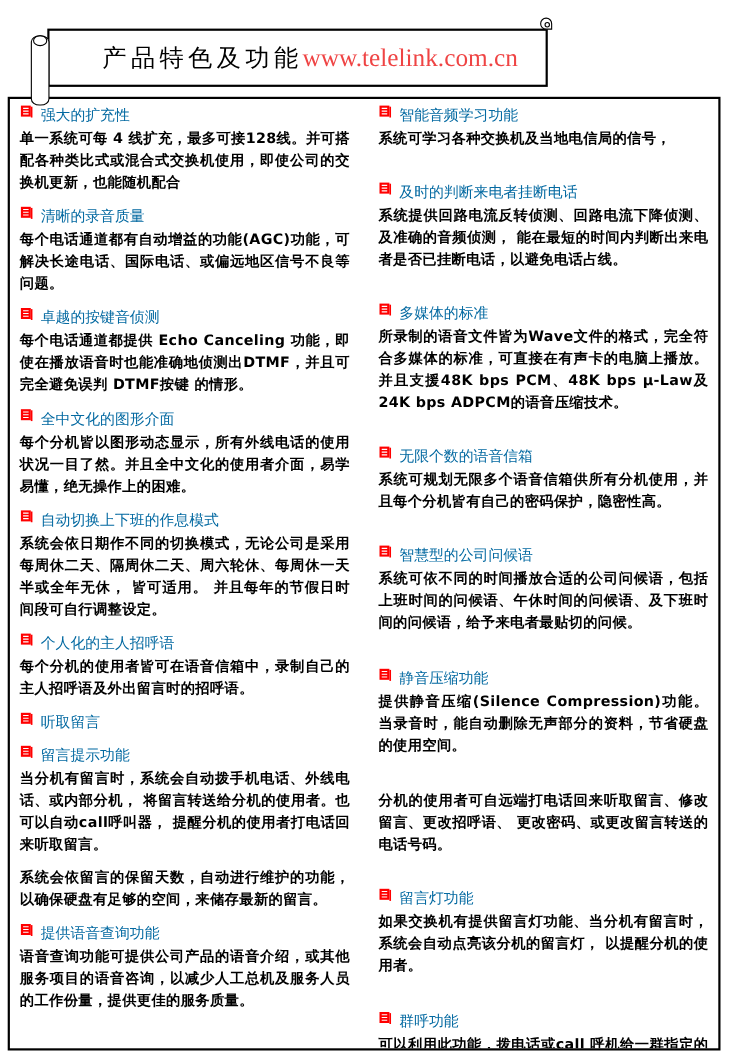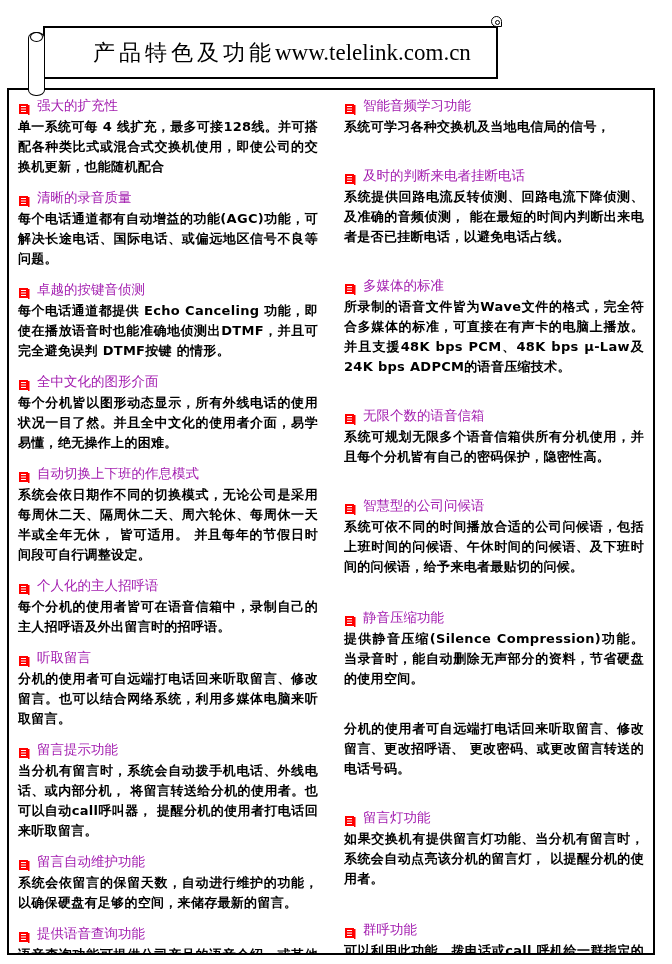--- a/index.html
+++ b/index.html
@@ -38,42 +38,42 @@
     border: 1px solid #000; border-radius: 50%;
   }
   .banner-title {
     margin-left: 48px;
     font-size: 22px; letter-spacing: 4px; color: #000;
     white-space: nowrap;
   }
   .banner-url {
     margin-left: auto; margin-right: 26px;
     font-family: "Liberation Serif", "DejaVu Serif", serif;
-    font-size: 23px; color: #000000; text-decoration: none;
+    font-size: 23px; color: #ef4444; text-decoration: none;
     white-space: nowrap;
   }
 
   
   .content-box {
     position: absolute; left: 7px; top: 88px; width: 648px; height: 867px;
     border: 2px solid #000; box-sizing: border-box;
     padding: 5px 9px 4px 9px;
     display: flex; gap: 26px;
     overflow: hidden;
   }
   .col { flex: 1 1 0; min-width: 0; }
 
   .section { }
   .col-left  .section + .section { margin-top: 10px; }
   .col-right .section + .section { margin-top: 28px; }
   .col-right .section.sp-lg { margin-top: 30px; }
 
   .heading {
-    display: flex; align-items: flex-end; gap: 7px;
-    color: #a21caf; font-size: 13.5px; line-height: 20px;
+    display: flex; align-items: flex-start; gap: 7px;
+    color: #0369a1; font-size: 13.5px; line-height: 20px;
     white-space: nowrap;
   }
   .bullet { flex: 0 0 auto; display: inline-flex; }
   .body-text {
     margin: 2px 0 0 0;
     font-size: 13px; line-height: 20px;
     text-align: justify;
     letter-spacing: 0.3px;
     color: #000;
     font-weight: bold;
@@ -197,52 +197,39 @@
             <svg width="12" height="12" viewBox="0 0 12 12">
               <rect x="1" y="1" width="9" height="10" fill="#ff0000"></rect>
               <rect x="10" y="2" width="1.5" height="10" fill="#ff0000"></rect>
               <line x1="3" y1="3.5" x2="8" y2="3.5" stroke="#fff" stroke-width="1"></line>
               <line x1="3" y1="6" x2="8" y2="6" stroke="#fff" stroke-width="1"></line>
               <line x1="3" y1="8.5" x2="8" y2="8.5" stroke="#fff" stroke-width="1"></line>
             </svg>
           </span>
         <span>听取留言</span>
       </div>
-      <p class="body-text">分机的使用者可自远端打电话回来听取留言、修改留言。也可以结合网络系统，利用多媒体电脑来听取留言。</p>
     </div>
 
     <div class="section">
       <div class="heading">
         <span class="bullet">
             <svg width="12" height="12" viewBox="0 0 12 12">
               <rect x="1" y="1" width="9" height="10" fill="#ff0000"></rect>
               <rect x="10" y="2" width="1.5" height="10" fill="#ff0000"></rect>
               <line x1="3" y1="3.5" x2="8" y2="3.5" stroke="#fff" stroke-width="1"></line>
               <line x1="3" y1="6" x2="8" y2="6" stroke="#fff" stroke-width="1"></line>
               <line x1="3" y1="8.5" x2="8" y2="8.5" stroke="#fff" stroke-width="1"></line>
             </svg>
           </span>
         <span>留言提示功能</span>
       </div>
       <p class="body-text">当分机有留言时，系统会自动拨手机电话、外线电话、或内部分机， 将留言转送给分机的使用者。也可以自动call呼叫器， 提醒分机的使用者打电话回来听取留言。</p>
     </div>
 
     <div class="section">
-      <div class="heading">
-        <span class="bullet">
-            <svg width="12" height="12" viewBox="0 0 12 12">
-              <rect x="1" y="1" width="9" height="10" fill="#ff0000"></rect>
-              <rect x="10" y="2" width="1.5" height="10" fill="#ff0000"></rect>
-              <line x1="3" y1="3.5" x2="8" y2="3.5" stroke="#fff" stroke-width="1"></line>
-              <line x1="3" y1="6" x2="8" y2="6" stroke="#fff" stroke-width="1"></line>
-              <line x1="3" y1="8.5" x2="8" y2="8.5" stroke="#fff" stroke-width="1"></line>
-            </svg>
-          </span>
-        <span>留言自动维护功能</span>
-      </div>
       <p class="body-text">系统会依留言的保留天数，自动进行维护的功能，以确保硬盘有足够的空间，来储存最新的留言。</p>
     </div>
 
     <div class="section">
       <div class="heading">
         <span class="bullet">
             <svg width="12" height="12" viewBox="0 0 12 12">
               <rect x="1" y="1" width="9" height="10" fill="#ff0000"></rect>
               <rect x="10" y="2" width="1.5" height="10" fill="#ff0000"></rect>
               <line x1="3" y1="3.5" x2="8" y2="3.5" stroke="#fff" stroke-width="1"></line>

